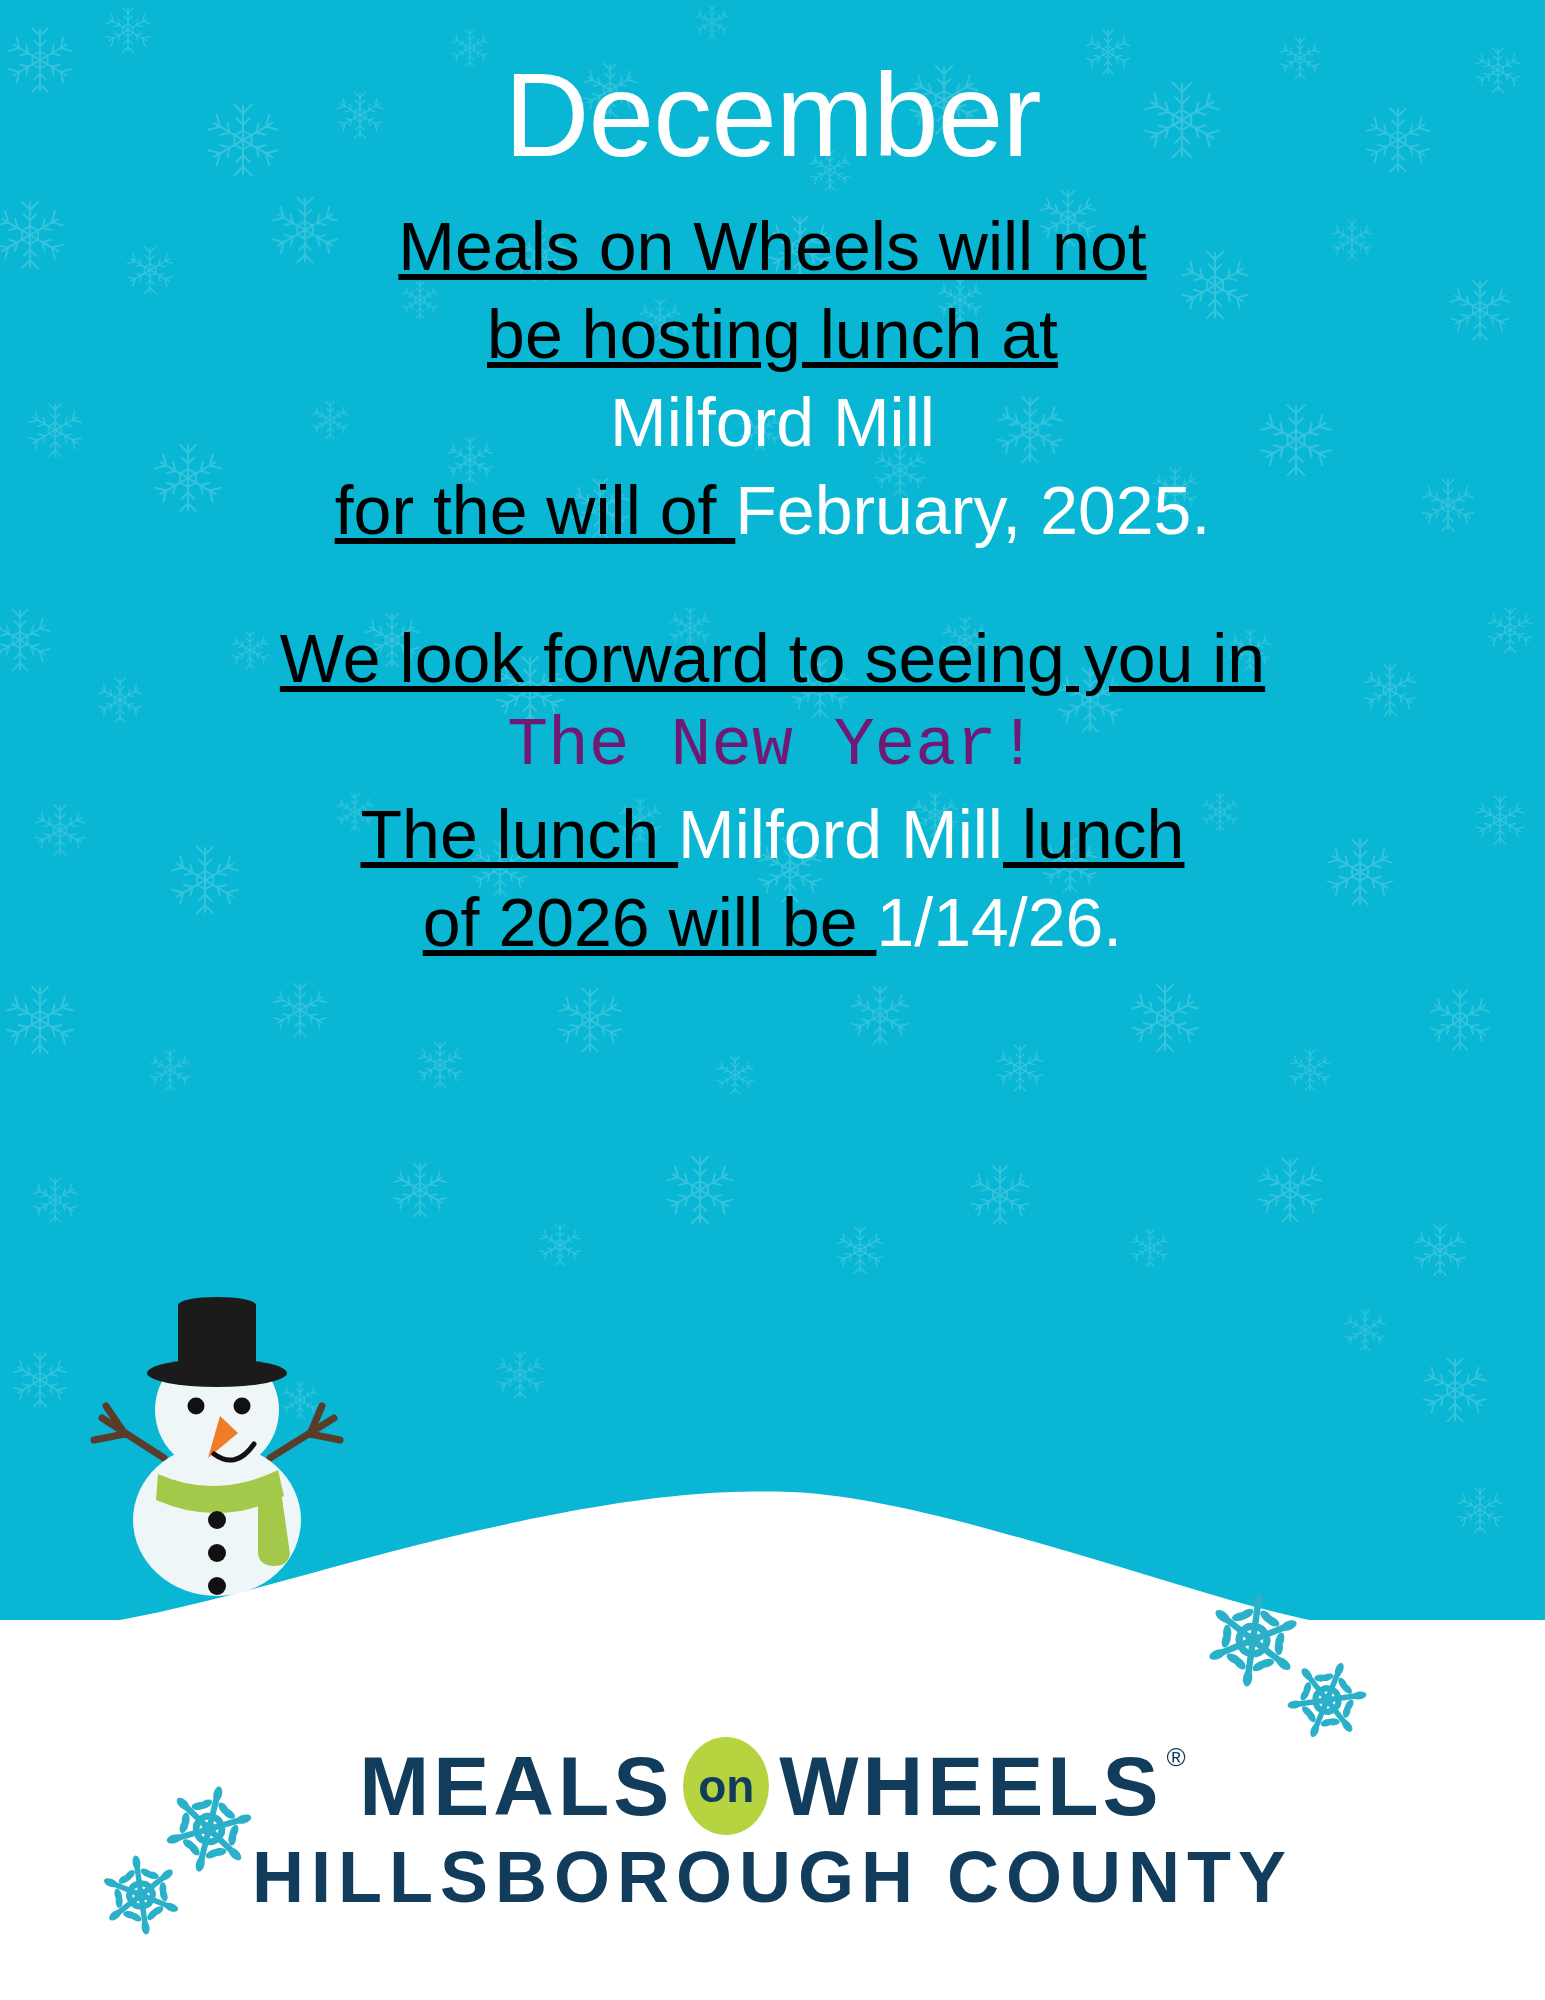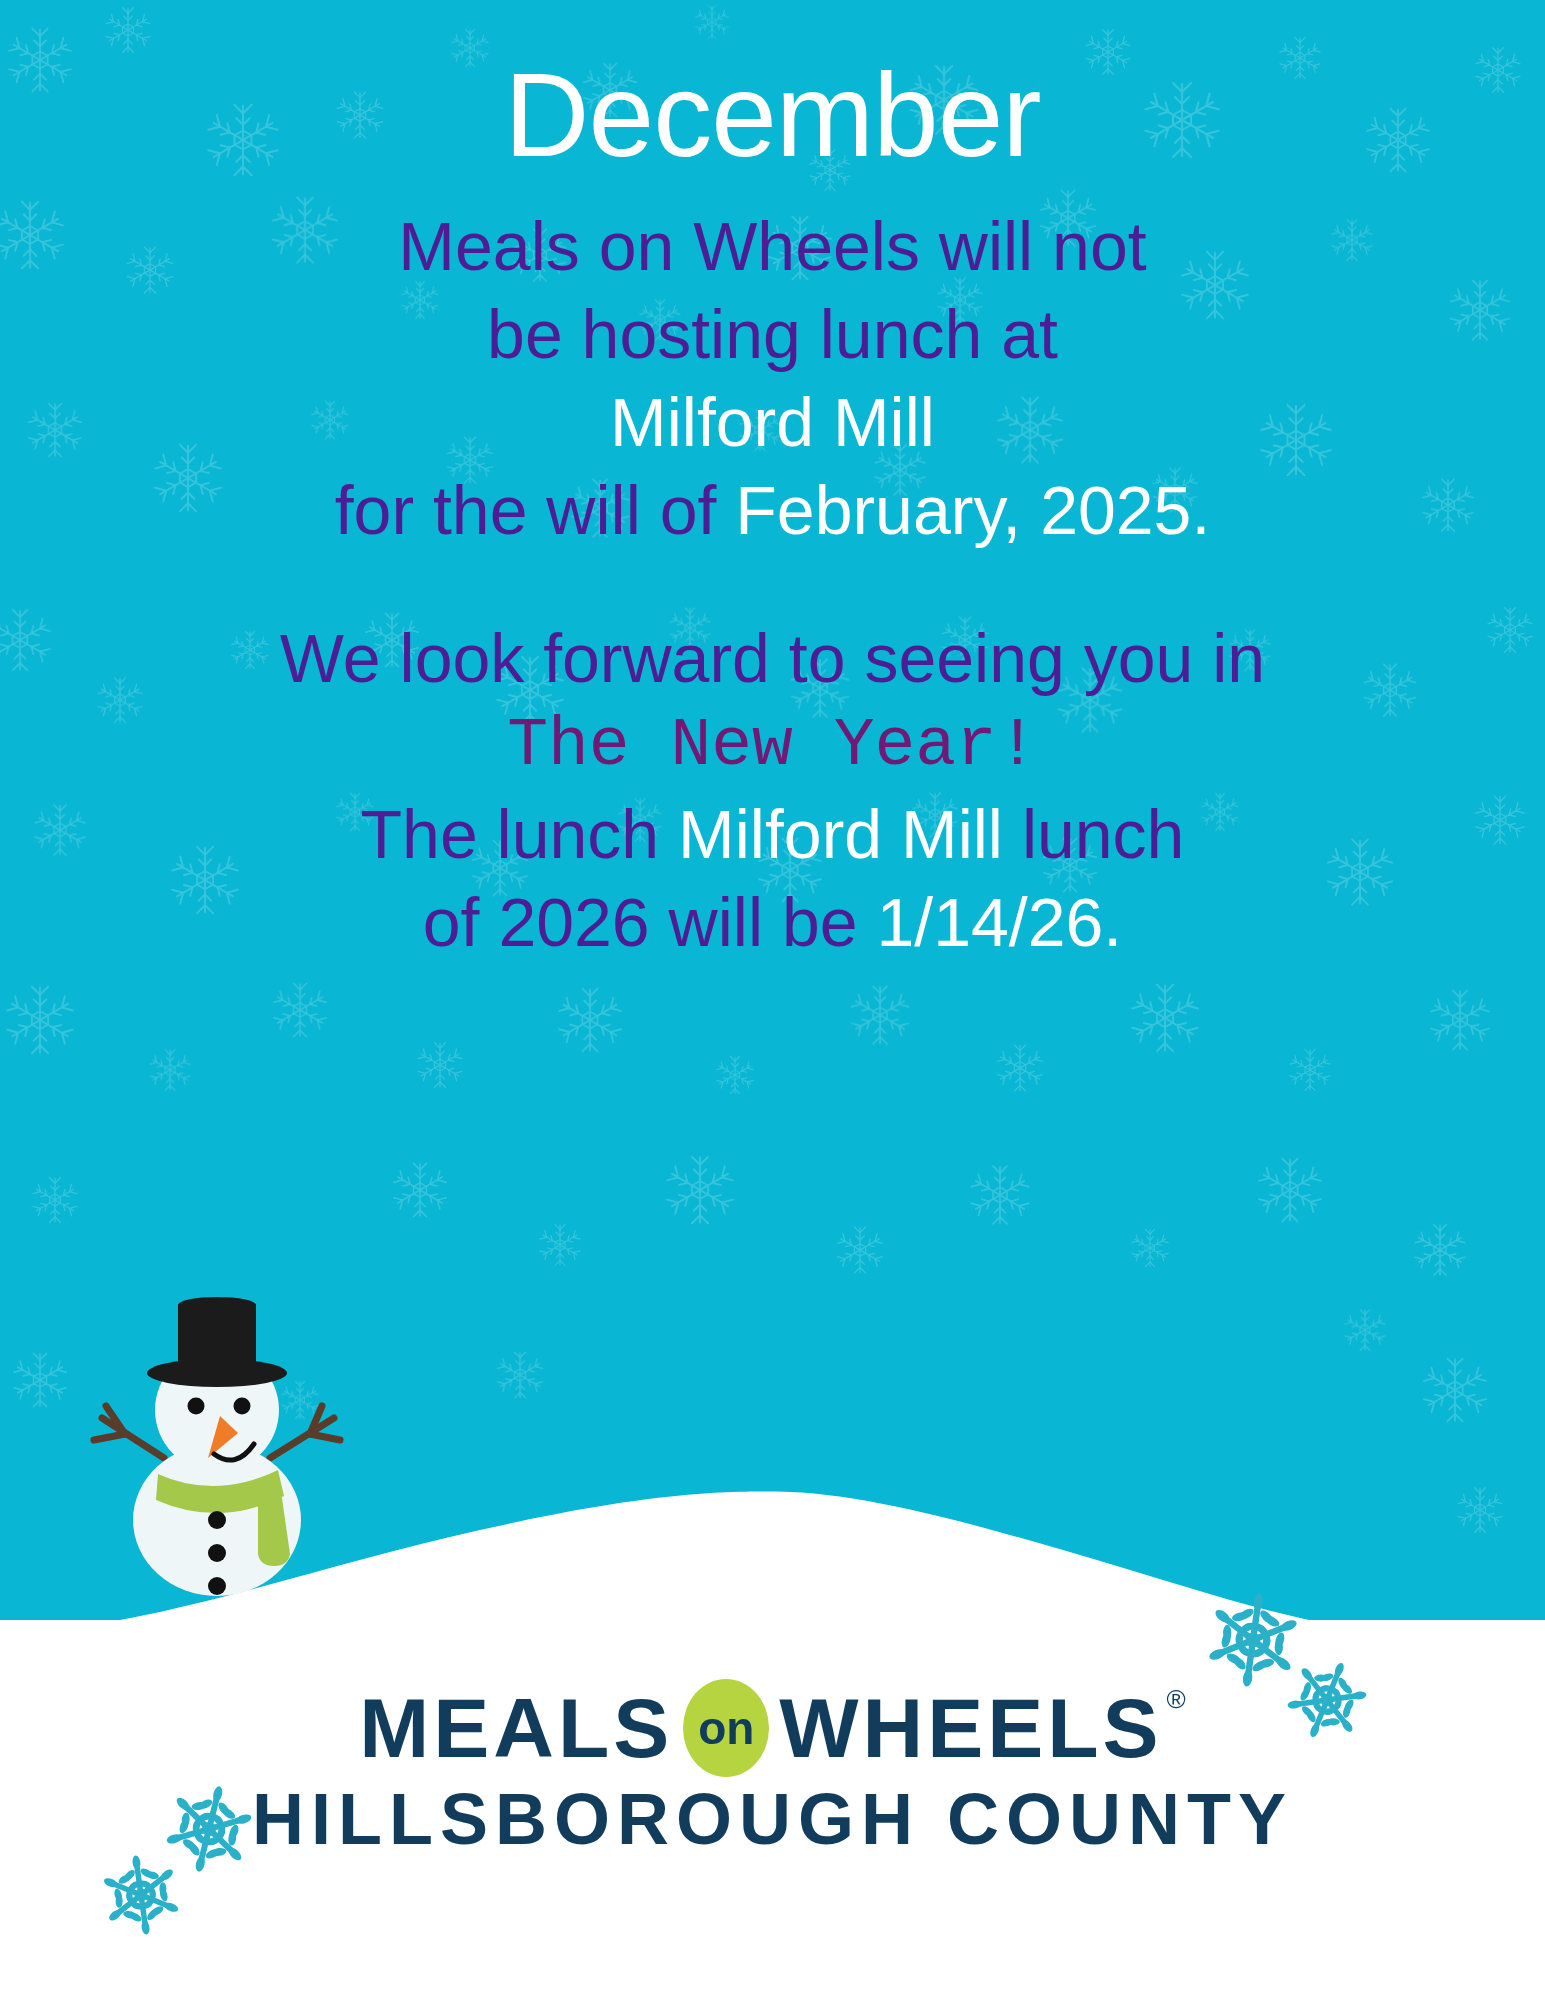--- a/index.html
+++ b/index.html
@@ -68,21 +68,21 @@
   }
   #title-1 { margin-top: 56px; }
   #title-2 { margin-top: 2px; }
 
   .body-line {
     font-size: 68px;
     line-height: 88px;
     font-weight: 400;
     white-space: nowrap;
   }
-  .navy { color: #4c1d95; }
+  .navy { color: #000000; text-decoration: underline; }
   .white { color: #ffffff; }
   .lime  { color: #701a75; font-family: Liberation Mono, monospace; }
 
   #body-1 { margin-top: 28px; }
   #gap-line { height: 60px; }
 
   
   #snowman {
     position: absolute;
     left: 62px;
@@ -107,21 +107,21 @@
     top: 1785px;
     width: 200px;
     height: 175px;
     z-index: 6;
   }
 
   
   #logo {
     position: absolute;
     left: 0;
-    top: 1680px;
+    top: 1738px;
     width: 1545px;
     z-index: 7;
     text-align: center;
   }
   #logo-row-1 {
     display: flex;
     align-items: center;
     justify-content: center;
     height: 96px;
   }

